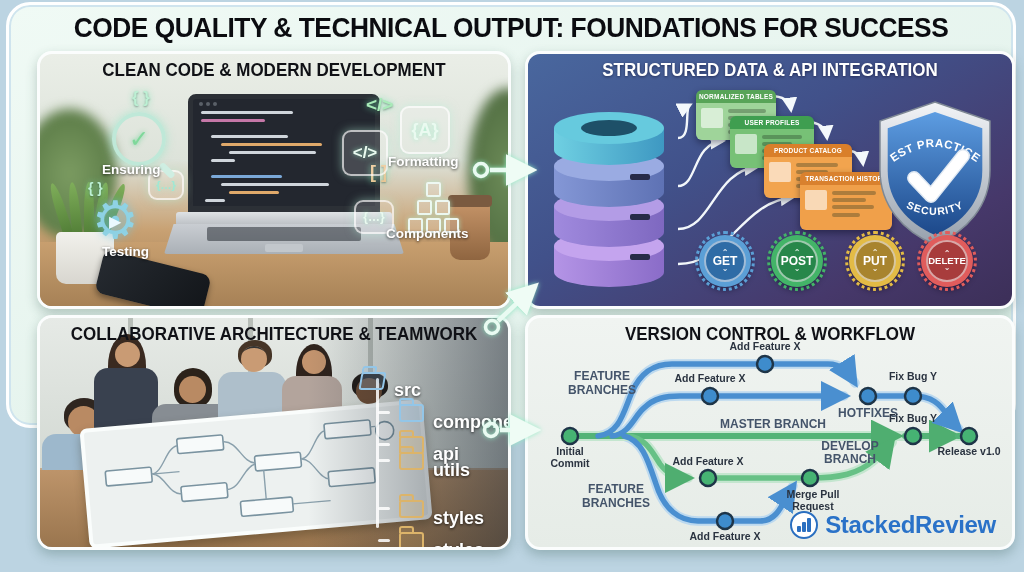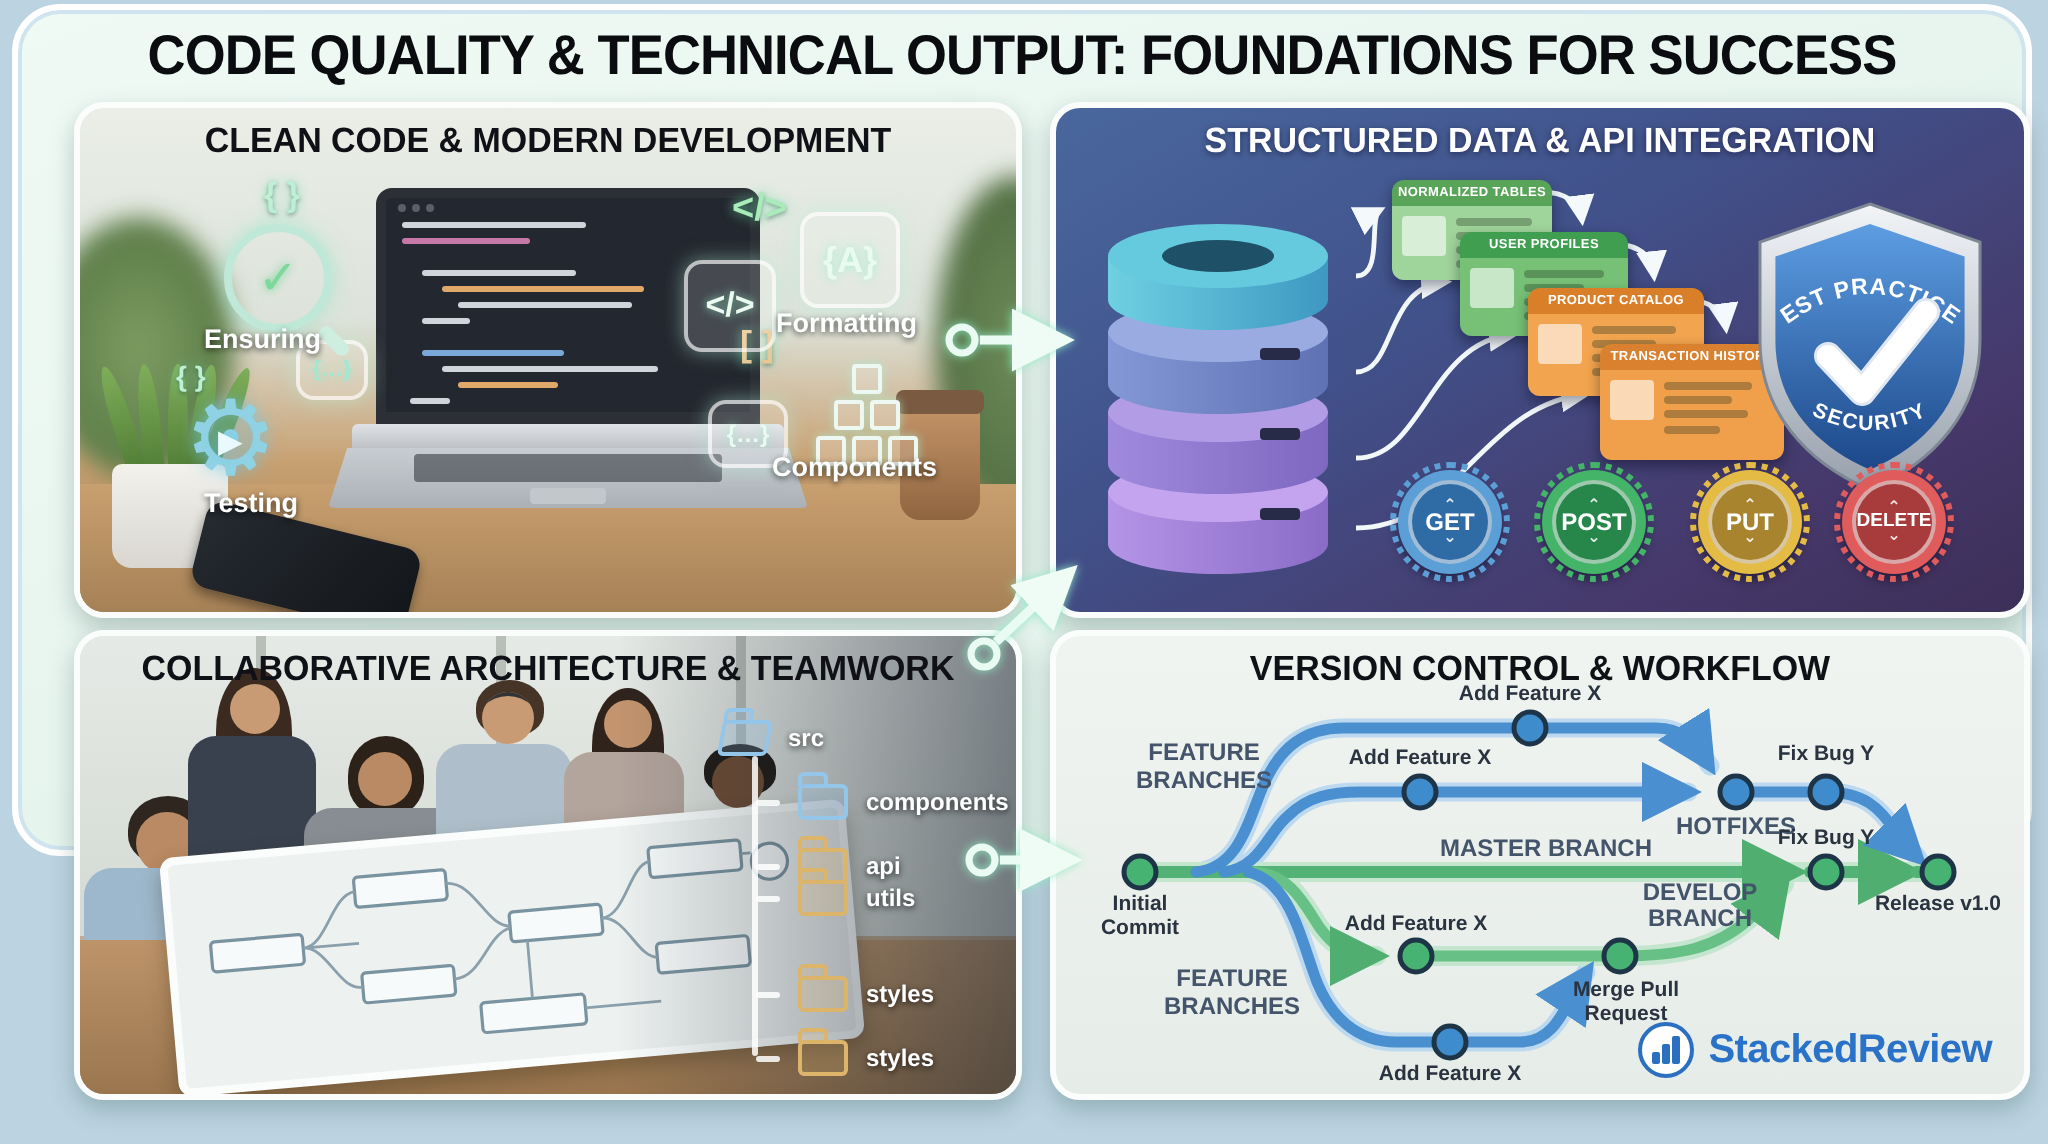--- a/index.html
+++ b/index.html
@@ -79,30 +79,30 @@
   .dark-r{position:absolute;right:0;top:0;bottom:0;width:200px;background:linear-gradient(90deg,rgba(30,40,50,0),rgba(30,40,52,.55));}
   .ftree{position:absolute;left:312px;top:34px;width:160px;z-index:20;}
   .ft-line{position:absolute;left:24px;top:26px;width:3px;height:150px;background:rgba(255,255,255,.85);border-radius:2px;}
   .frow{position:absolute;display:flex;align-items:center;gap:9px;}
   .frow .stub{width:12px;height:3px;background:rgba(255,255,255,.85);border-radius:2px;margin-left:-12px;}
   .folder{position:relative;width:25px;height:18px;border:2.5px solid #dcb46a;border-radius:3px;background:rgba(220,180,106,.2);box-sizing:border-box;}
   .folder::before{content:"";position:absolute;left:-2.5px;top:-8px;width:11px;height:5px;border:2.5px solid inherit;border:2.5px solid #dcb46a;border-bottom:none;border-radius:3px 3px 0 0;background:rgba(220,180,106,.2);}
   .folder.blue{border-color:#93c6e8;background:rgba(140,190,230,.22);}
   .folder.blue::before{border-color:#93c6e8;background:rgba(140,190,230,.22);}
   .folder.open{transform:skewX(-10deg);}
-  .fname{color:#fff;font-weight:700;font-size:12px;text-shadow:0 1px 3px rgba(0,0,0,.75);}
+  .fname{color:#fff;font-weight:700;font-size:18px;text-shadow:0 1px 3px rgba(0,0,0,.75);margin-top:20px;}
   
   .gitsvg{position:absolute;inset:0;}
   .brand{position:absolute;right:16px;bottom:8px;display:flex;align-items:center;gap:7px;z-index:25;}
   .brand .logo{width:28px;height:28px;border-radius:50%;border:2.5px solid #2a6fc0;background:#fff;position:relative;box-sizing:border-box;}
   .brand .logo i{position:absolute;bottom:5px;background:#2a6fc0;width:4px;border-radius:1px;}
   .brand .logo i:nth-child(1){left:5px;height:6px;}
   .brand .logo i:nth-child(2){left:10px;height:10px;}
   .brand .logo i:nth-child(3){left:15px;height:14px;}
-  .brand .txt{font-size:20px;font-weight:800;color:#2a72c8;letter-spacing:-0.3px;}
+  .brand .txt{font-size:24px;font-weight:800;color:#2a72c8;letter-spacing:-0.3px;}
   
   .footer{position:absolute;left:0;right:0;top:550px;text-align:center;font-size:12.5px;font-weight:600;color:#1c2a24;}
   .connectors{position:absolute;inset:0;pointer-events:none;z-index:50;}
 </style>
 </head>
 <body>
 
 <div class="stage">
   <div class="frame">
     <div class="main-title">CODE QUALITY &amp; TECHNICAL OUTPUT: FOUNDATIONS FOR SUCCESS</div>

